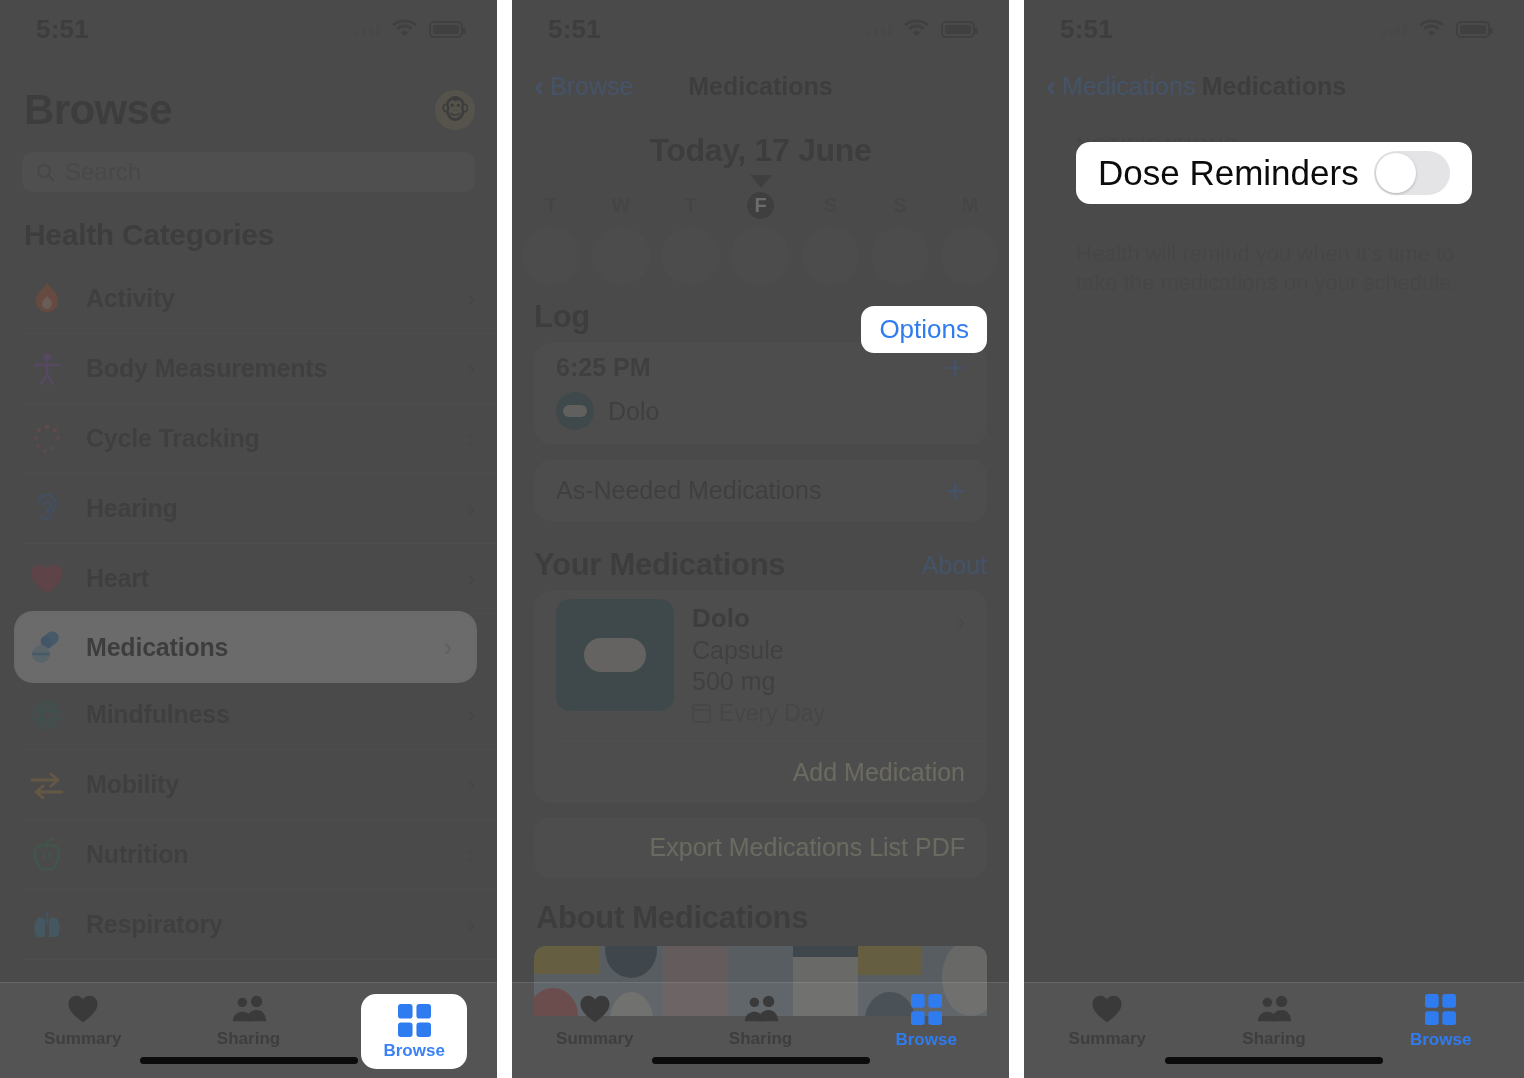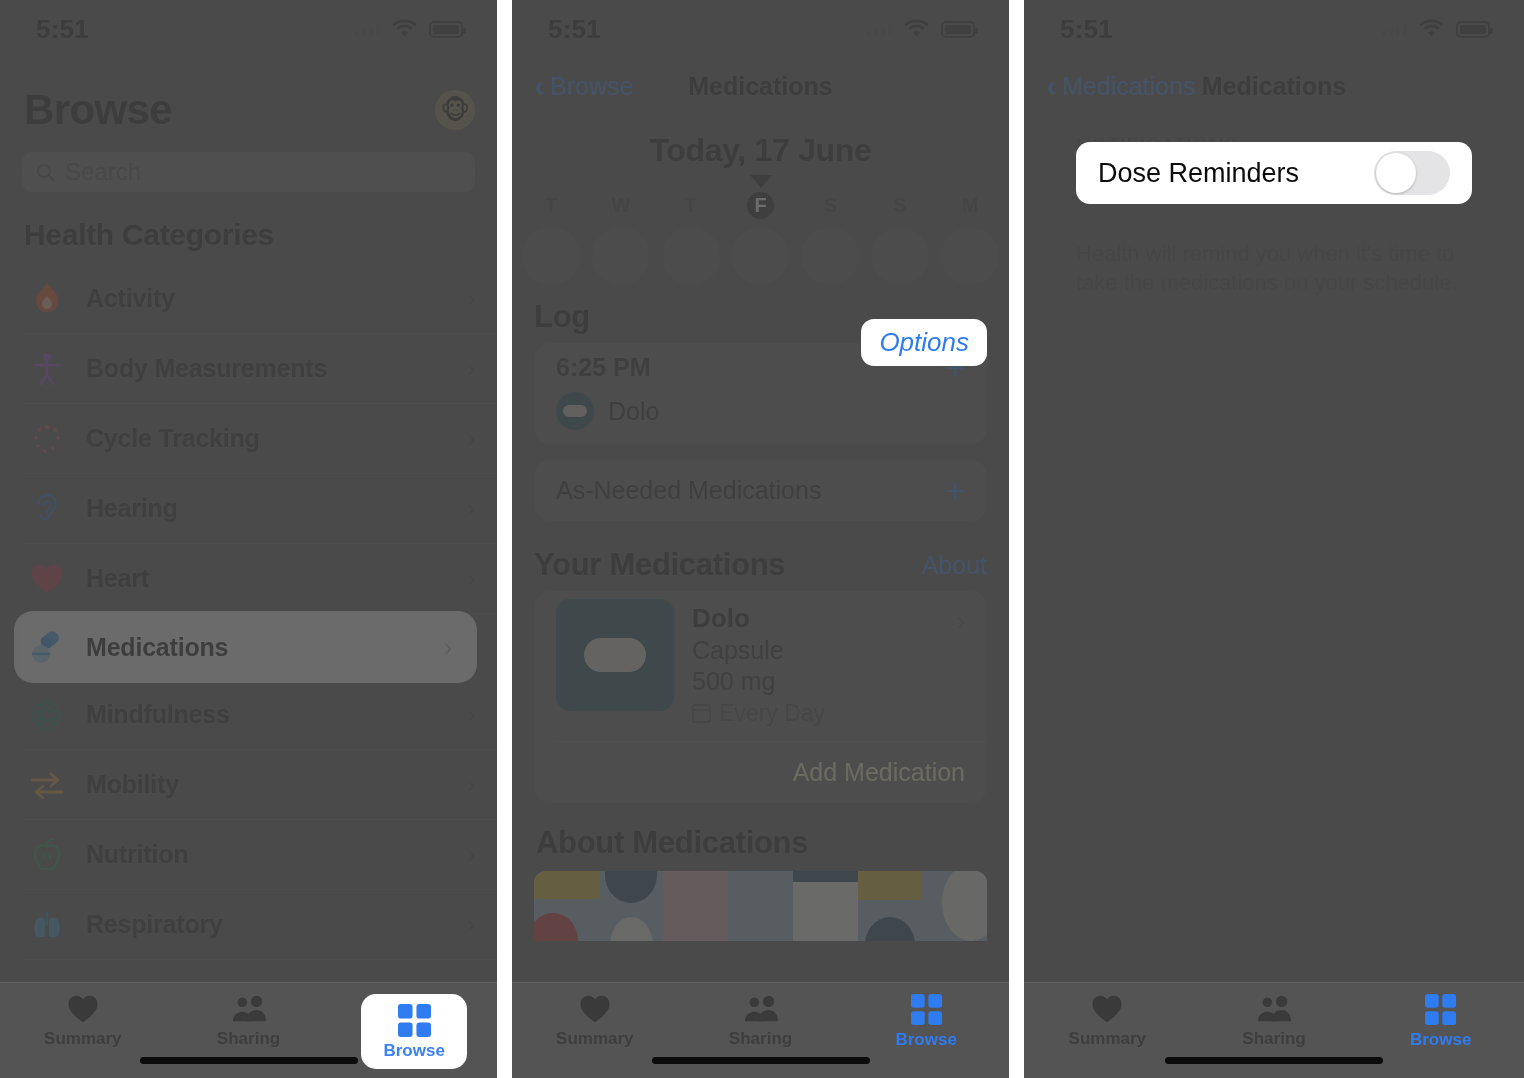--- a/index.html
+++ b/index.html
@@ -176,21 +176,21 @@
   .about-title{font-size:31px;font-weight:700;color:#000;padding:22px 0 10px 24px;letter-spacing:-.3px;}
   .about-strip{display:flex;height:70px;margin:0 22px;border-radius:12px 12px 0 0;overflow:hidden;}
   .about-strip div{flex:1;position:relative;}
 
   
   .grp-label{font-size:20px;letter-spacing:.7px;color:rgba(30,30,30,.55);padding:20px 0 8px 52px;}
   .toggle-card{
     margin:0 26px;background:#fff;border-radius:14px;
     display:flex;align-items:center;height:62px;padding:0 22px;box-sizing:border-box;
   }
-  .toggle-card .tl{font-size:27px;color:#0c0c0c;}
+  .toggle-card .tl{font-size:35px;color:#0c0c0c;}
   .switch{
     margin-left:auto;width:76px;height:44px;border-radius:22px;background:#e4e4e6;
     position:relative;flex:0 0 auto;
   }
   .switch b{
     position:absolute;left:2px;top:2px;width:40px;height:40px;border-radius:50%;
     background:#fff;box-shadow:0 1px 3px rgba(0,0,0,.22);display:block;
   }
   .foot-note{
     padding:12px 52px 0 52px;font-size:22px;line-height:1.32;color:rgba(30,30,30,.5);
@@ -520,20 +520,23 @@
               <i class="cal-ico"></i>
               <i style="font-style:normal">Every Day</i>
             </span>
           </span>
           <span class="med-chev">›</span>
         </div>
         <div class="sep"></div>
         <div class="linkrow">Add Medication</div>
       </div>
 
+      <div class="card" style="margin-top:14px">
+        <div class="linkrow">Export Medications List PDF</div>
+      </div>
 
       <div class="about-title">About Medications</div>
       <div class="about-strip">
         <div style="background:#8fb0c7">
             <span style="position:absolute;left:0;top:0;right:0;height:40%;background:#e0b411"></span>
             <span style="position:absolute;left:-10%;bottom:-40%;width:78%;height:80%;border-radius:50%;background:#d41f22"></span>
           </div>
         <div style="background:#8fb0c7">
             <span style="position:absolute;left:10%;top:-35%;width:80%;height:80%;border-radius:50%;background:#0d3a5c"></span>
             <span style="position:absolute;left:18%;bottom:-45%;width:66%;height:80%;border-radius:50%;background:#f1f0ea"></span>
@@ -548,21 +551,21 @@
             <span style="position:absolute;left:12%;bottom:-45%;width:76%;height:80%;border-radius:50%;background:#0d3a5c"></span>
           </div>
         <div style="background:#8fb0c7">
             <span style="position:absolute;right:-20%;top:-10%;width:90%;height:110%;border-radius:50%;background:#efeee9"></span>
           </div>
       </div>
     </div>
 
     <div class="veil"></div>
 
-    <div class="spot" style="position:absolute;top:319px;right:22px;font-style:italic;">
+    <div class="spot" style="position:absolute;top:306px;right:22px;">
       <span class="link-hl" style="display:inline-block">Options</span>
     </div>
 
     <div class="tabbar" style="z-index:50">
       <div class="tab">
         <svg width="32" height="30" viewBox="0 0 34 32">
             <path d="M17 30S1.5 20.5 1.5 10.8C1.5 5.4 5.6 1.8 10 1.8c3.1 0 5.6 1.9 7 4 1.4-2.1 3.9-4 7-4 4.4 0 8.5 3.6 8.5 9 0 9.7-15.5 19.2-15.5 19.2z" fill="#3a3a3a"></path>
           </svg>
         <span class="tlabel">Summary</span>
       </div>

